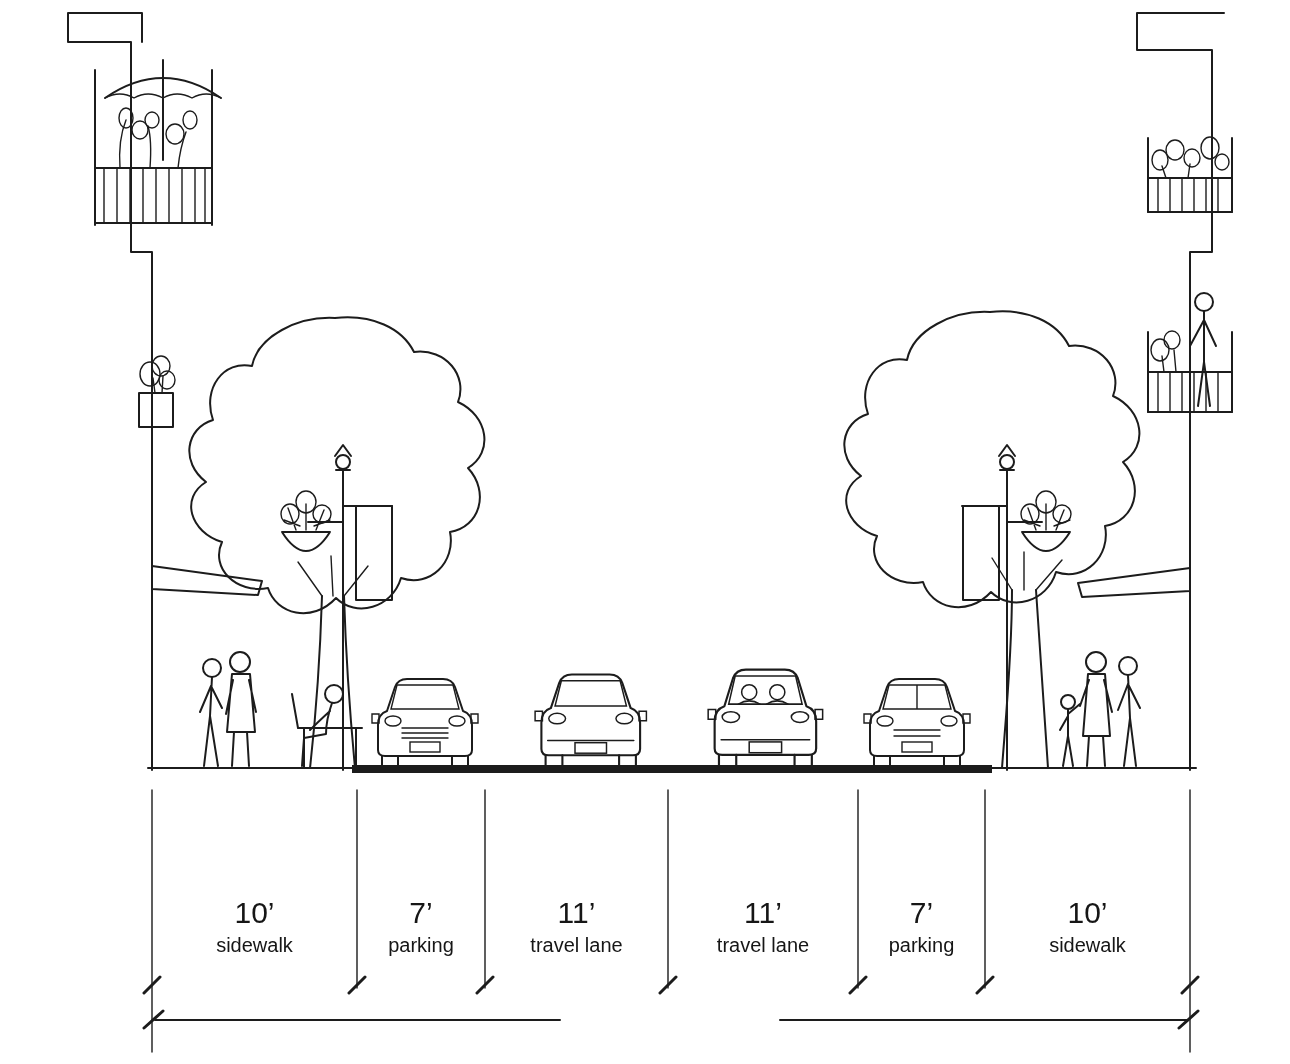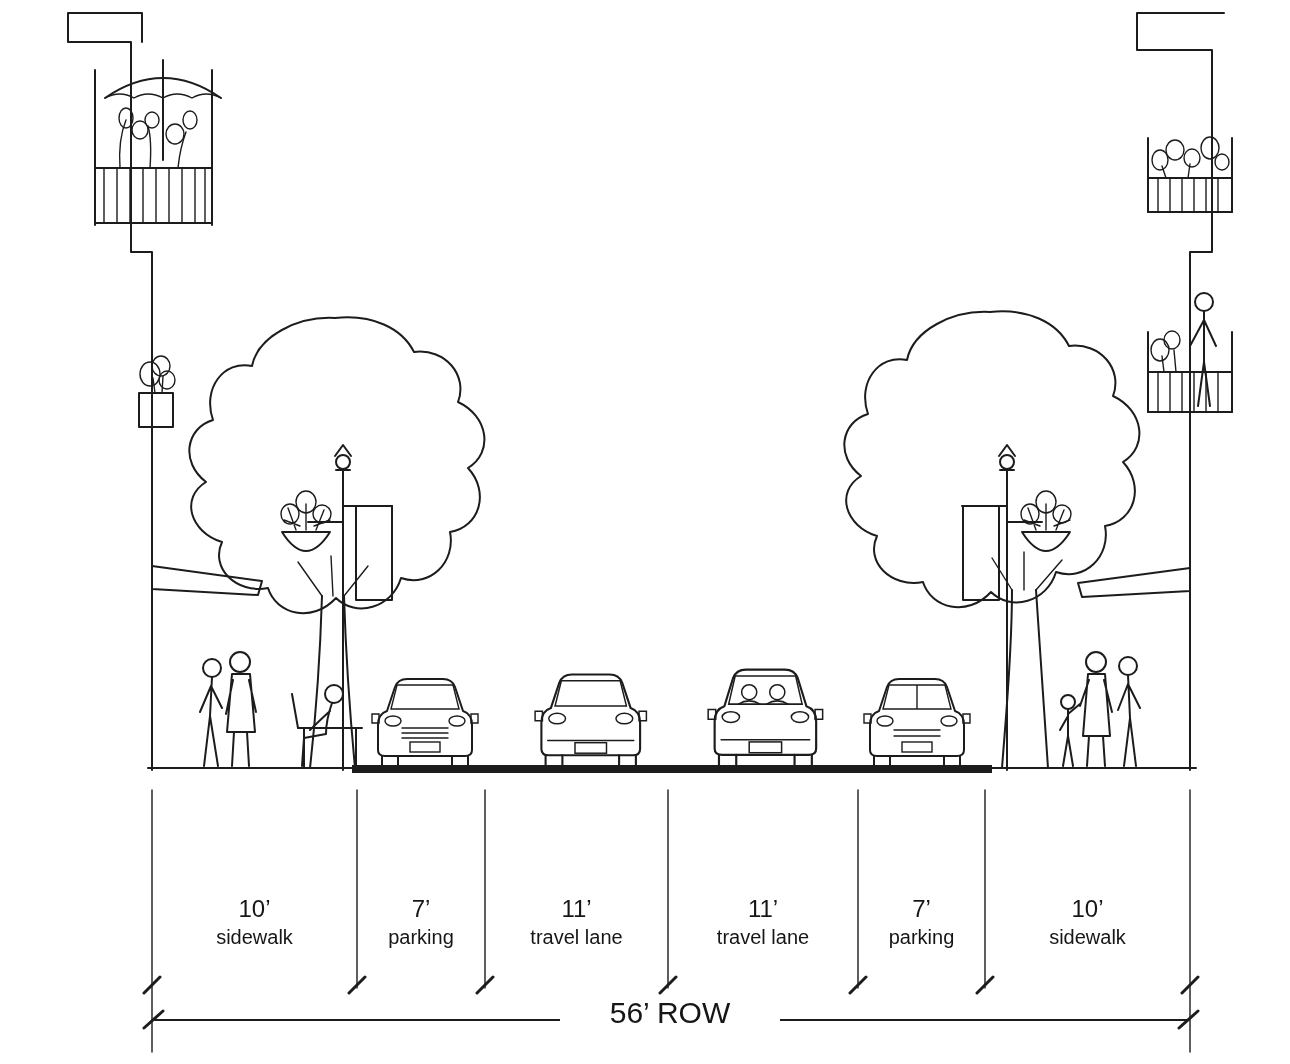--- a/index.html
+++ b/index.html
@@ -4,21 +4,21 @@
 <style>
   html,body{margin:0;padding:0;background:#fff;}
   .canvas{position:relative;width:1290px;height:1064px;background:#ffffff;overflow:hidden;
           font-family:"Liberation Sans",sans-serif;color:#161616;}
   .art{position:absolute;left:0;top:0;}
   .ink{stroke:#1c1c1c;fill:none;stroke-width:2;stroke-linecap:round;stroke-linejoin:round;}
   .ink-thin{stroke:#1c1c1c;fill:none;stroke-width:1.4;stroke-linecap:round;}
   .ink-bold{stroke:#1c1c1c;fill:none;stroke-width:3;stroke-linecap:round;}
   .fill-ink{fill:#1c1c1c;stroke:none;}
   .seg-label{position:absolute;top:893px;text-align:center;line-height:1.3;}
-  .seg-label .w{font-size:24px;text-align:center;}
+  .seg-label .w{font-size:30px;text-align:center;}
   .seg-label .n{font-size:20px;}
   .row-label{position:absolute;left:560px;width:220px;top:996px;text-align:center;font-size:30px;background:#fff;}
 </style>
 </head>
 <body>
 
 <div class="canvas">
 
   <svg class="art" width="1290" height="1064" viewBox="0 0 1290 1064">
 
@@ -230,15 +230,14 @@
   </div>
   <div class="seg-label" style="left:858px;width:127px;">
     <div class="w">7’</div>
     <div class="n">parking</div>
   </div>
   <div class="seg-label" style="left:985px;width:205px;">
     <div class="w">10’</div>
     <div class="n">sidewalk</div>
   </div>
 
-  <div class="row-label">56’ ROW</div>
 
 </div>
 
 </body></html>

